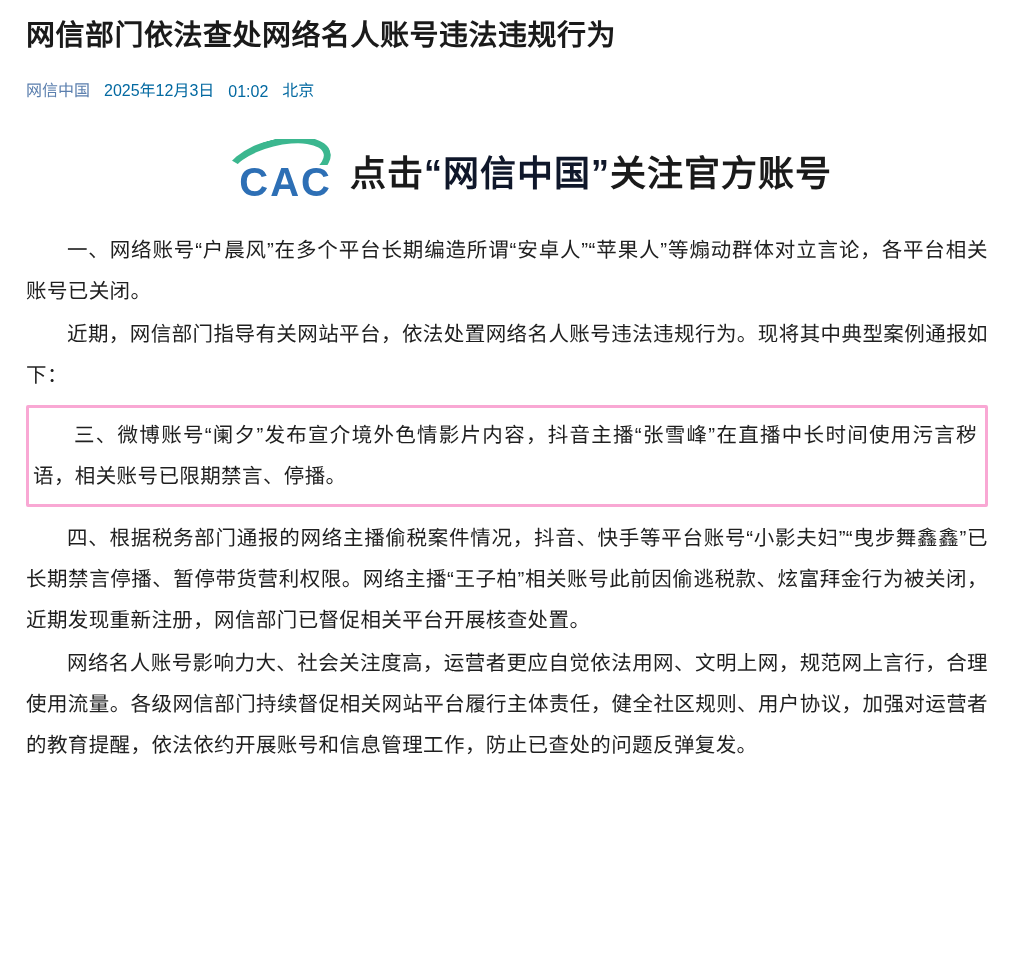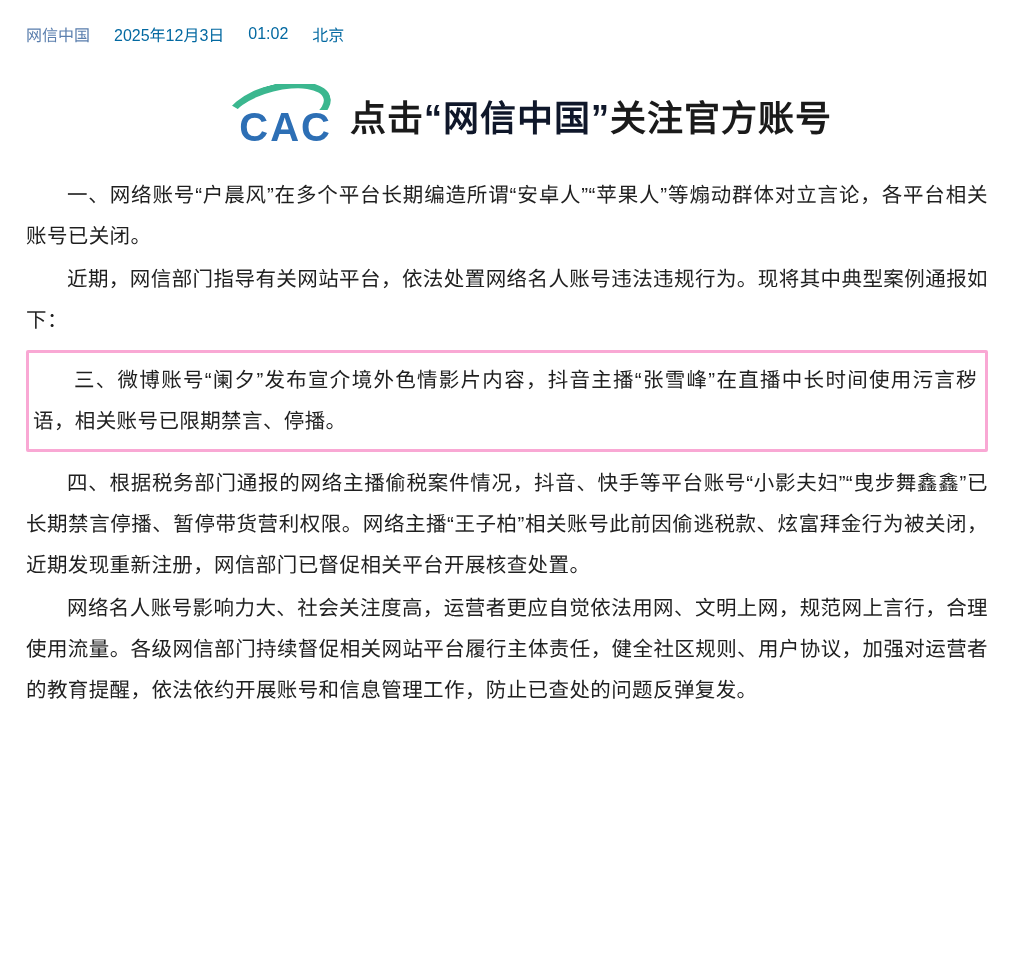--- a/index.html
+++ b/index.html
@@ -26,22 +26,22 @@
     line-height: 1.35;
     letter-spacing: 0.5px;
     margin: 10px 0 0 0;
     padding-top: 6px;
   }
   .meta-line {
     margin-top: 22px;
     font-size: 16px;
     color: #9a9a9a;
     display: flex;
-    align-items: center;
-    gap: 24px;
+    align-items: flex-end;
+    gap: 14px;
   }
   .meta-source {
     color: #5b7fae;
     font-size: 16px;
   }
   .meta-date, .meta-time, .meta-place {
     color: #0369a1;
   }
   .banner {
     margin-top: 26px;
@@ -116,20 +116,21 @@
     padding: 6px 8px 8px 4px;
     text-indent: 2em;
     box-sizing: border-box;
   }
 </style>
 </head>
 <body>
 
 <div class="page">
 
+  <h1 class="article-title">网信部门依法查处网络名人账号违法违规行为</h1>
 
   <div class="meta-line">
     <span class="meta-source">网信中国</span>
     <span class="meta-date">2025年12月3日</span>
     <span class="meta-time">01:02</span>
     <span class="meta-place">北京</span>
   </div>
 
   <div class="banner">
     <div class="cac-logo">

